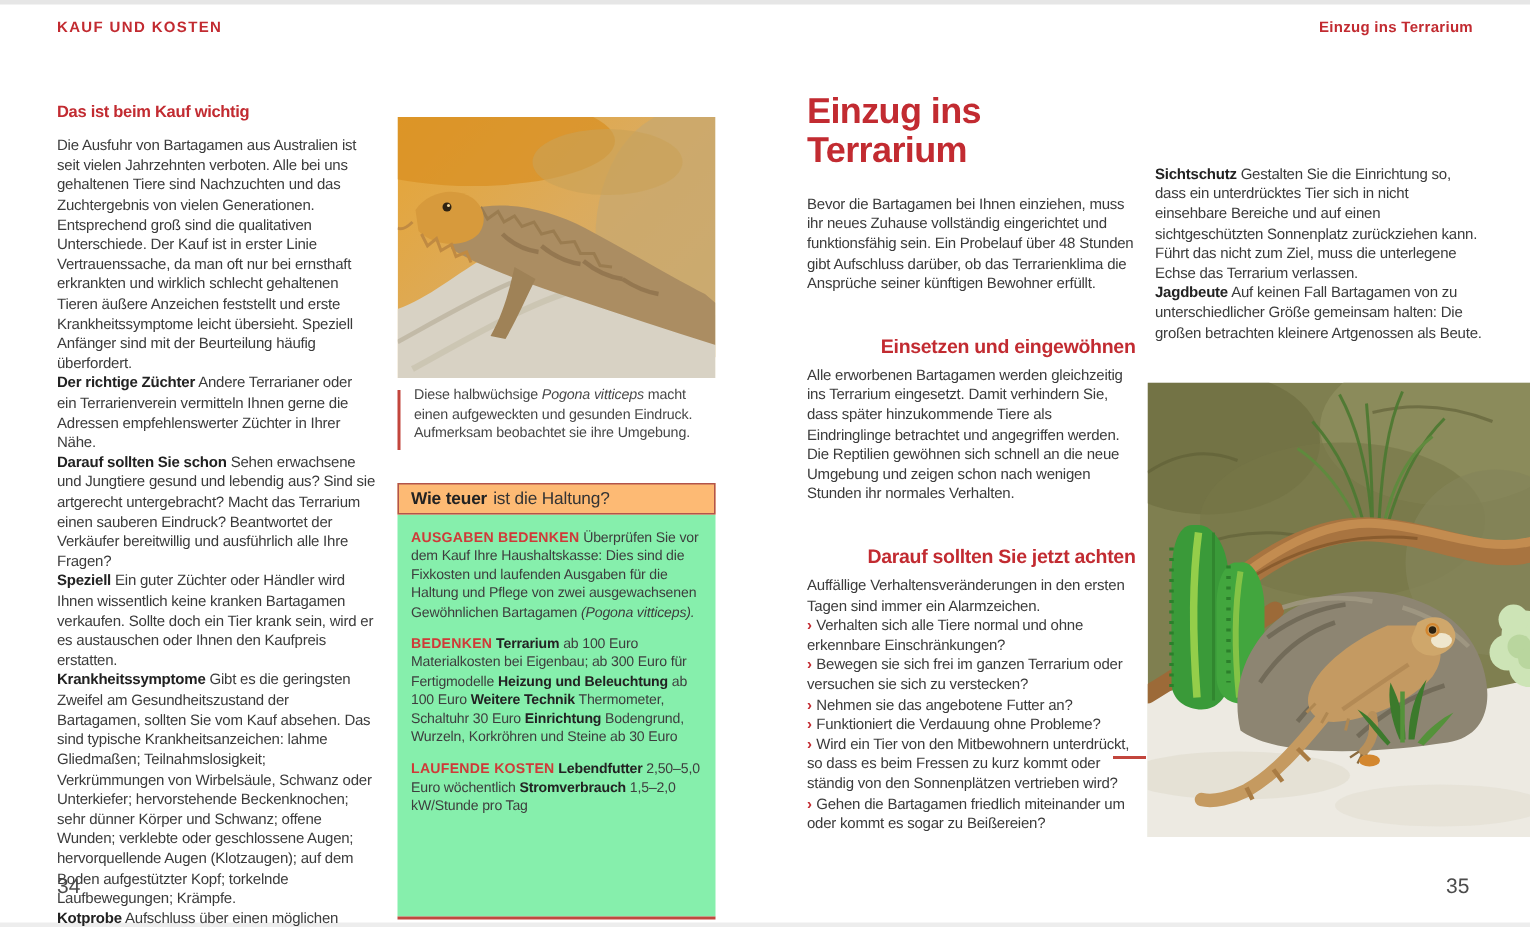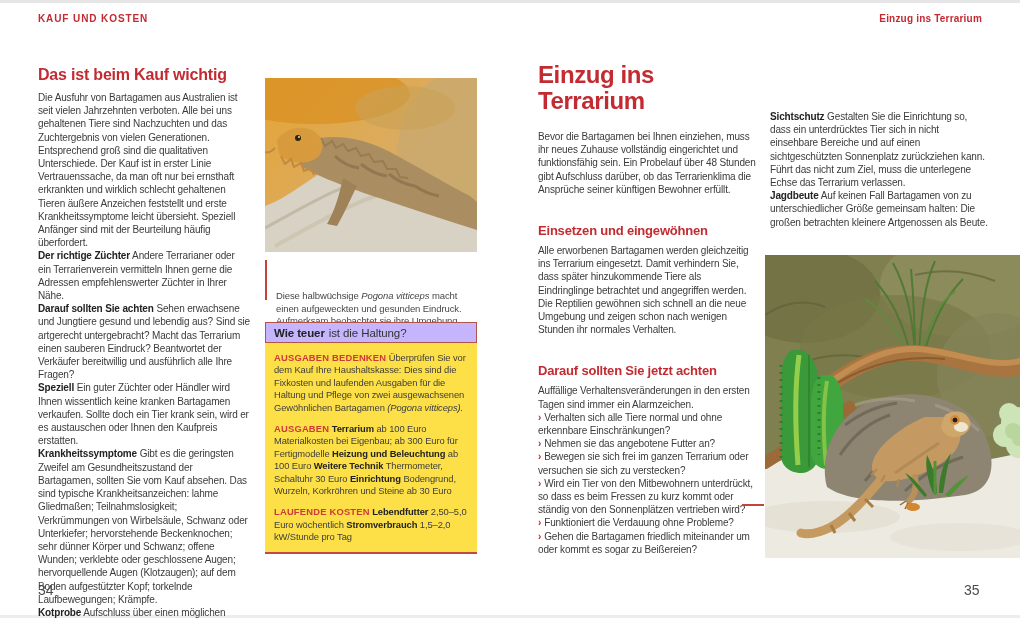--- a/index.html
+++ b/index.html
@@ -12,51 +12,51 @@
   .edge-top { left:0; top:0; width:1020px; height:3px; background:#e6e6e6; }
   .edge-bottom { left:0; bottom:0; width:1020px; height:3px; background:#ededed; }
 
   .runhead { font-size:10px; font-weight:bold; color:#c22b31; letter-spacing:0.9px; }
   .runhead-right { font-weight:bold; letter-spacing:0.2px; }
 
   .pageno { font-size:14px; color:#4c4c4c; }
 
   
   .lp-col1 { left:38px; top:66px; width:212px; }
-  .lp-col1 h2 { font-size:16px; line-height:18px; color:#c22b31; margin-bottom:7px; letter-spacing:-0.2px; }
+  .lp-col1 h2 { font-size:11px; line-height:18px; color:#c22b31; margin-bottom:7px; letter-spacing:-0.2px; }
   .bodytext p { font-size:10px; line-height:13.2px; letter-spacing:-0.15px; }
   .bodytext b.runin { color:#222222; }
 
   
   .lp-photo { left:265px; top:78px; width:212px; height:174px; overflow:hidden; }
   .lp-caption { left:265px; top:258px; width:212px; display:flex; }
   .capbar { width:2px; background:#c2453c; margin-right:9px; flex:0 0 2px; height:40px; margin-top:2px; }
-  .caption { font-size:9.5px; line-height:12.6px; color:#474747; letter-spacing:-0.1px;margin-top:32px; }
+  .caption { font-size:9.5px; line-height:12.6px; color:#474747; letter-spacing:-0.1px; }
   .caption i { font-style:italic; }
 
   .cost-box { left:265px; top:322px; width:212px; height:236px; }
   .cost-box-title {
-    background:#c4b5fd; border:1px solid #b2544a; height:21px;
+    background:#fdba74; border:1px solid #b2544a; height:21px;
     display:flex; align-items:center; padding:0 8px;
     font-size:11.5px; color:#333333; letter-spacing:-0.1px; position:relative; z-index:2;
   }
   .cost-box-title b { margin-right:4px; color:#222222; }
   .cost-box-body {
-    background:#fde047; padding:9px 9px 12px 9px; height:209px;
+    background:#86efac; padding:9px 9px 12px 9px; height:268px;
   }
   .cost-box-body p { font-size:9.4px; line-height:12.4px; letter-spacing:-0.1px; margin-bottom:9px; color:#3d3d3d; }
   .rlabel { color:#cf3a38; font-weight:bold; letter-spacing:0.2px; }
   .cost-box-body b { color:#222222; }
   .cost-box-rule { height:2px; background:#bf4a3f; width:100%; }
 
   
   .rp-col1 { left:538px; top:62px; width:219px; }
   .rp-col1 h1 { font-size:24px; line-height:26px; color:#c22b31; letter-spacing:-0.4px; margin-bottom:16px; }
   .rp-col1 .intro { margin-bottom:14px;margin-top:10px; }
-  .subhead { font-size:13px; line-height:16px; color:#c22b31; font-weight:bold; margin:27px 0 5px 0; letter-spacing:-0.2px; }
+  .subhead { font-size:13px; line-height:16px; color:#c22b31; font-weight:bold; margin:27px 0 5px 0; letter-spacing:-0.2px;text-align:right; }
   .bullet .arr { color:#c22b31; font-weight:bold; margin-right:3px; }
 
   .rp-caption { left:538px; top:504px; width:226px; text-align:right; }
   .rp-caption-rule { width:22px; height:2px; background:#c2453c; margin:0 0 7px auto; }
 
   
   .rp-col2 { left:770px; top:110px; width:218px; }
   .rp-photo { left:765px; top:255px; width:255px; height:303px; overflow:hidden; }
 
   .pn-left { left:38px; top:582px; }
@@ -70,21 +70,21 @@
 <div class="abs edge-top"></div>
 <div class="abs edge-bottom"></div>
 
 <div class="abs runhead" style="left:38px; top:13px;">KAUF UND KOSTEN</div>
 <div class="abs runhead runhead-right" style="right:38px; top:13px;">Einzug ins Terrarium</div>
 
 <div class="abs lp-col1 bodytext">
   <h2>Das ist beim Kauf wichtig</h2>
   <p>Die Ausfuhr von Bartagamen aus Australien ist seit vielen Jahrzehnten verboten. Alle bei uns gehaltenen Tiere sind Nachzuchten und das Zuchtergebnis von vielen Generationen. Entsprechend groß sind die qualitativen Unterschiede. Der Kauf ist in erster Linie Vertrauenssache, da man oft nur bei ernsthaft erkrankten und wirklich schlecht gehaltenen Tieren äußere Anzeichen feststellt und erste Krankheitssymptome leicht übersieht. Speziell Anfänger sind mit der Beurteilung häufig überfordert.</p>
   <p><b class="runin">Der richtige Züchter</b> <span>Andere Terrarianer oder ein Terrarienverein vermitteln Ihnen gerne die Adressen empfehlenswerter Züchter in Ihrer Nähe.</span></p>
-  <p><b class="runin">Darauf sollten Sie achten</b> <span>Sehen erwachsene und Jungtiere gesund und lebendig aus? Sind sie artgerecht untergebracht? Macht das Terrarium einen sauberen Eindruck? Beantwortet der Verkäufer bereitwillig und ausführlich alle Ihre Fragen?</span></p>
+  <p><b class="runin">Darauf sollten Sie schon</b> <span>Sehen erwachsene und Jungtiere gesund und lebendig aus? Sind sie artgerecht untergebracht? Macht das Terrarium einen sauberen Eindruck? Beantwortet der Verkäufer bereitwillig und ausführlich alle Ihre Fragen?</span></p>
   <p><b class="runin">Speziell</b> <span>Ein guter Züchter oder Händler wird Ihnen wissentlich keine kranken Bartagamen verkaufen. Sollte doch ein Tier krank sein, wird er es austauschen oder Ihnen den Kaufpreis erstatten.</span></p>
   <p><b class="runin">Krankheitssymptome</b> <span>Gibt es die geringsten Zweifel am Gesundheitszustand der Bartagamen, sollten Sie vom Kauf absehen. Das sind typische Krankheitsanzeichen: lahme Gliedmaßen; Teilnahmslosigkeit; Verkrümmungen von Wirbelsäule, Schwanz oder Unterkiefer; hervorstehende Beckenknochen; sehr dünner Körper und Schwanz; offene Wunden; verklebte oder geschlossene Augen; hervorquellende Augen (Klotzaugen); auf dem Boden aufgestützter Kopf; torkelnde Laufbewegungen; Krämpfe.</span></p>
   <p><b class="runin">Kotprobe</b> <span>Aufschluss über einen möglichen Befall mit Parasiten gibt eine Kotuntersuchung, die man meist jedoch erst nach dem Kauf vornehmen kann.</span></p>
 </div>
 
 <figure class="abs lp-photo">
   <svg viewBox="0 0 212 174" width="212" height="174" preserveAspectRatio="none">
     <defs>
       <linearGradient id="rockg" x1="0" y1="0" x2="1" y2="0.8">
         <stop offset="0" stop-color="#e6a434"></stop>
@@ -116,38 +116,38 @@
   <p class="caption"><span>Diese halbwüchsige </span><i>Pogona vitticeps</i><span> macht einen aufgeweckten und gesunden Eindruck. Aufmerksam beobachtet sie ihre Umgebung.</span></p>
 </div>
 
 <div class="abs cost-box">
   <div class="cost-box-title">
     <b>Wie teuer</b>
     <span>ist die Haltung?</span>
   </div>
   <div class="cost-box-body">
     <p><span class="rlabel">AUSGABEN BEDENKEN</span> <span>Überprüfen Sie vor dem Kauf Ihre Haushaltskasse: Dies sind die Fixkosten und laufenden Ausgaben für die Haltung und Pflege von zwei ausgewachsenen Gewöhnlichen Bartagamen</span> <i>(Pogona vitticeps).</i></p>
-    <p><span class="rlabel">AUSGABEN</span> <b>Terrarium</b> <span>ab 100 Euro Materialkosten bei Eigenbau; ab 300 Euro für Fertigmodelle</span> <b>Heizung und Beleuchtung</b> <span>ab 100 Euro</span> <b>Weitere Technik</b> <span>Thermometer, Schaltuhr 30 Euro</span> <b>Einrichtung</b> <span>Bodengrund, Wurzeln, Korkröhren und Steine ab 30 Euro</span></p>
+    <p><span class="rlabel">BEDENKEN</span> <b>Terrarium</b> <span>ab 100 Euro Materialkosten bei Eigenbau; ab 300 Euro für Fertigmodelle</span> <b>Heizung und Beleuchtung</b> <span>ab 100 Euro</span> <b>Weitere Technik</b> <span>Thermometer, Schaltuhr 30 Euro</span> <b>Einrichtung</b> <span>Bodengrund, Wurzeln, Korkröhren und Steine ab 30 Euro</span></p>
     <p><span class="rlabel">LAUFENDE KOSTEN</span> <b>Lebendfutter</b> <span>2,50–5,0 Euro wöchentlich</span> <b>Stromverbrauch</b> <span>1,5–2,0 kW/Stunde pro Tag</span></p>
   </div>
   <div class="cost-box-rule"></div>
 </div>
 
 <div class="abs rp-col1 bodytext">
   <h1>Einzug ins Terrarium</h1>
   <p class="intro">Bevor die Bartagamen bei Ihnen einziehen, muss ihr neues Zuhause vollständig eingerichtet und funktionsfähig sein. Ein Probelauf über 48 Stunden gibt Aufschluss darüber, ob das Terrarienklima die Ansprüche seiner künftigen Bewohner erfüllt.</p>
   <div class="subhead">Einsetzen und eingewöhnen</div>
   <p>Alle erworbenen Bartagamen werden gleichzeitig ins Terrarium eingesetzt. Damit verhindern Sie, dass später hinzukommende Tiere als Eindringlinge betrachtet und angegriffen werden. Die Reptilien gewöhnen sich schnell an die neue Umgebung und zeigen schon nach wenigen Stunden ihr normales Verhalten.</p>
   <div class="subhead">Darauf sollten Sie jetzt achten</div>
   <p>Auffällige Verhaltensveränderungen in den ersten Tagen sind immer ein Alarmzeichen.</p>
   <p class="bullet"><span class="arr">›</span><span>Verhalten sich alle Tiere normal und ohne erkennbare Einschränkungen?</span></p>
+  <p class="bullet"><span class="arr">›</span><span>Bewegen sie sich frei im ganzen Terrarium oder versuchen sie sich zu verstecken?</span></p>
   <p class="bullet"><span class="arr">›</span><span>Nehmen sie das angebotene Futter an?</span></p>
-  <p class="bullet"><span class="arr">›</span><span>Bewegen sie sich frei im ganzen Terrarium oder versuchen sie sich zu verstecken?</span></p>
+  <p class="bullet"><span class="arr">›</span><span>Funktioniert die Verdauung ohne Probleme?</span></p>
   <p class="bullet"><span class="arr">›</span><span>Wird ein Tier von den Mitbewohnern unterdrückt, so dass es beim Fressen zu kurz kommt oder ständig von den Sonnenplätzen vertrieben wird?</span></p>
-  <p class="bullet"><span class="arr">›</span><span>Funktioniert die Verdauung ohne Probleme?</span></p>
   <p class="bullet"><span class="arr">›</span><span>Gehen die Bartagamen friedlich miteinander um oder kommt es sogar zu Beißereien?</span></p>
 </div>
 
 <div class="abs rp-caption">
   <div class="rp-caption-rule"></div>
 </div>
 
 <div class="abs rp-col2 bodytext">
   <p><b class="runin">Sichtschutz</b> <span>Gestalten Sie die Einrichtung so, dass ein unterdrücktes Tier sich in nicht einsehbare Bereiche und auf einen sichtgeschützten Sonnenplatz zurückziehen kann. Führt das nicht zum Ziel, muss die unterlegene Echse das Terrarium verlassen.</span></p>
   <p><b class="runin">Jagdbeute</b> <span>Auf keinen Fall Bartagamen von zu unterschiedlicher Größe gemeinsam halten: Die großen betrachten kleinere Artgenossen als Beute.</span></p>

